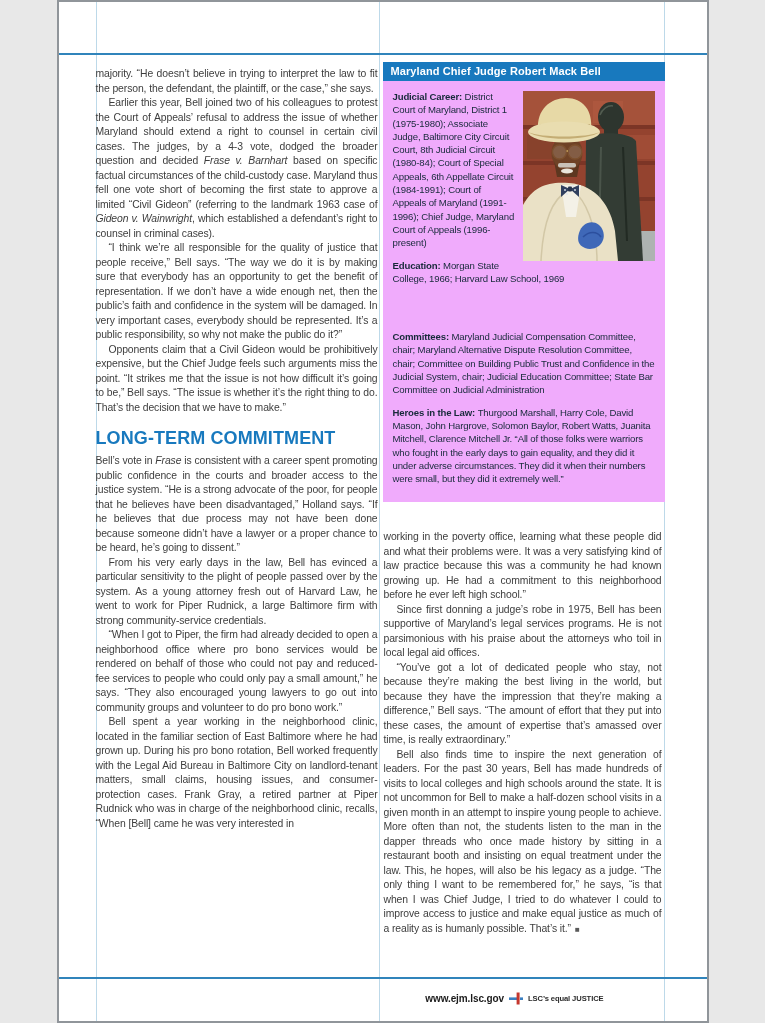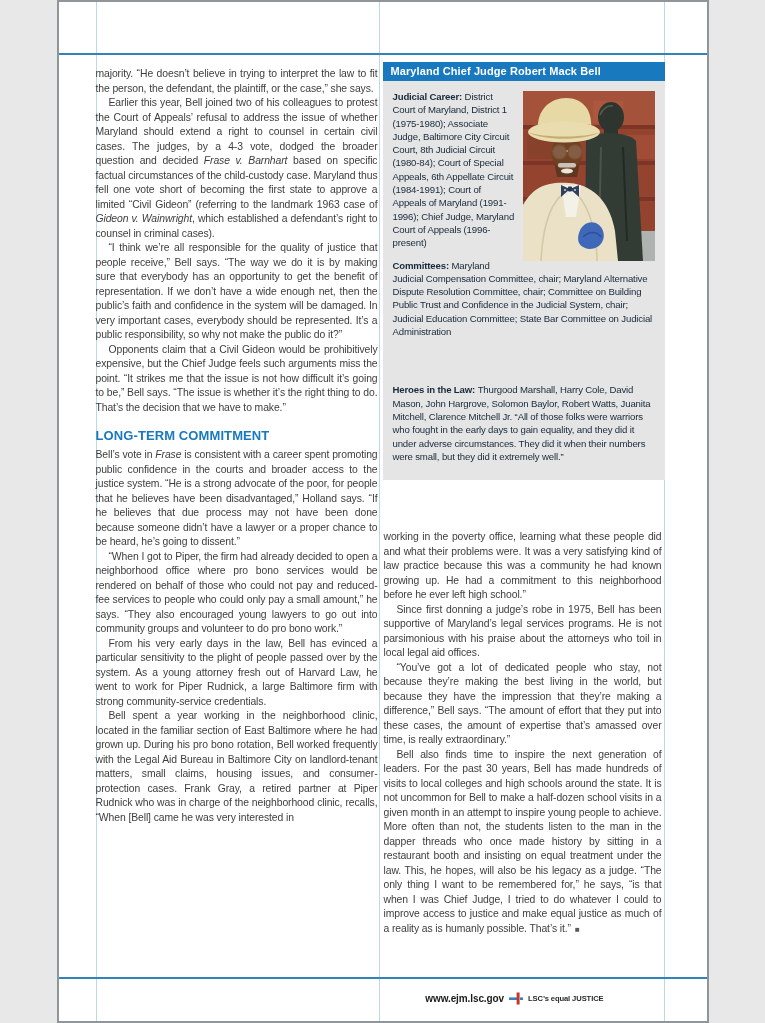--- a/index.html
+++ b/index.html
@@ -23,32 +23,32 @@
   .col-left  { left:37px;  top:65px;  width:282px; }
   .col-right { left:325px; top:528px; width:278px; }
   .para {
     margin:0; text-align:justify; font-size:10.4px; line-height:14.5px;
     color:#3d3d3d; text-indent:13px; letter-spacing:-0.1px;
   }
   .para.no-indent { text-indent:0; }
   .para i { }
   .end-mark { font-size:8px; color:#5a5a5a; margin-left:4px; font-style:normal; }
   .section-heading {
-    color:#1879be; font-size:13px; font-weight:bold; margin:13px 0 5px 0;
+    color:#1879be; font-size:18px; font-weight:bold; margin:13px 0 5px 0;
     letter-spacing:0.1px;
   }
 
   
   .sidebar { position:absolute; left:324px; top:60px; width:282px; z-index:1; }
   .sidebar-header {
     background:#1879be; color:#ffffff; font-size:11px; font-weight:bold;
     padding:3px 8px 4px 8px; letter-spacing:0.1px;
   }
   .sidebar-body {
-    background:#e5e5e5; padding:9px 10px 8px 10px; min-height:357px; box-sizing:border-box;
+    background:#f0abfc; padding:9px 10px 8px 10px; min-height:357px; box-sizing:border-box;
     overflow:hidden;
   }
   .sidebar-body .field {
     margin:0 0 9px 0; font-size:9.6px; line-height:13.3px; color:#17293a;
     letter-spacing:-0.15px; text-align:left;
   }
   .sidebar-body .field b { font-weight:bold; }
   .sidebar-body p:nth-of-type(3) { clear:both;margin-top:45px; }
   .photo { float:right; width:132px; height:170px; margin:1px 0 6px 7px; display:block; }
 
@@ -76,22 +76,22 @@
   <div class="col col-left">
     <div>
         <p class="para no-indent"><span>majority. “He doesn’t believe in trying to interpret the law to fit the person, the defendant, the plaintiff, or the case,” she says.</span></p>
         <p class="para"><span>Earlier this year, Bell joined two of his colleagues to protest the Court of Appeals’ refusal to address the issue of whether Maryland should extend a right to counsel in certain civil cases. The judges, by a 4-3 vote, dodged the broader question and decided </span><i>Frase v. Barnhart</i><span> based on specific factual circumstances of the child-custody case. Maryland thus fell one vote short of becoming the first state to approve a limited “Civil Gideon” (referring to the landmark 1963 case of </span><i>Gideon v. Wainwright</i><span>, which established a defendant’s right to counsel in criminal cases).</span></p>
         <p class="para"><span>“I think we’re all responsible for the quality of justice that people receive,” Bell says. “The way we do it is by making sure that everybody has an opportunity to get the benefit of representation. If we don’t have a wide enough net, then the public’s faith and confidence in the system will be damaged. In very important cases, everybody should be represented. It’s a public responsibility, so why not make the public do it?”</span></p>
         <p class="para"><span>Opponents claim that a Civil Gideon would be prohibitively expensive, but the Chief Judge feels such arguments miss the point. “It strikes me that the issue is not how difficult it’s going to be,” Bell says. “The issue is whether it’s the right thing to do. That’s the decision that we have to make.”</span></p>
       </div>
     <h2 class="section-heading">LONG-TERM COMMITMENT</h2>
     <div>
         <p class="para no-indent"><span>Bell’s vote in </span><i>Frase</i><span> is consistent with a career spent promoting public confidence in the courts and broader access to the justice system. “He is a strong advocate of the poor, for people that he believes have been disadvantaged,” Holland says. “If he believes that due process may not have been done because someone didn’t have a lawyer or a proper chance to be heard, he’s going to dissent.”</span></p>
+        <p class="para"><span>From his very early days in the law, Bell has evinced a particular sensitivity to the plight of people passed over by the system. As a young attorney fresh out of Harvard Law, he went to work for Piper Rudnick, a large Baltimore firm with strong community-service credentials.</span></p>
         <p class="para"><span>“When I got to Piper, the firm had already decided to open a neighborhood office where pro bono services would be rendered on behalf of those who could not pay and reduced-fee services to people who could only pay a small amount,” he says. “They also encouraged young lawyers to go out into community groups and volunteer to do pro bono work.”</span></p>
-        <p class="para"><span>From his very early days in the law, Bell has evinced a particular sensitivity to the plight of people passed over by the system. As a young attorney fresh out of Harvard Law, he went to work for Piper Rudnick, a large Baltimore firm with strong community-service credentials.</span></p>
         <p class="para"><span>Bell spent a year working in the neighborhood clinic, located in the familiar section of East Baltimore where he had grown up. During his pro bono rotation, Bell worked frequently with the Legal Aid Bureau in Baltimore City on landlord-tenant matters, small claims, housing issues, and consumer-protection cases. Frank Gray, a retired partner at Piper Rudnick who was in charge of the neighborhood clinic, recalls, “When [Bell] came he was very interested in</span></p>
       </div>
   </div>
 
   <div class="sidebar">
     <div class="sidebar-header">Maryland Chief Judge Robert Mack Bell</div>
     <div class="sidebar-body">
       <svg class="photo" viewBox="0 0 132 170" role="img">
 
         <rect x="0" y="0" width="132" height="170" fill="#94432f"></rect>
@@ -140,20 +140,21 @@
         <path d="M17,33 L67,33 L68,40 L15,40 Z" fill="#a98f54"></path>
         <ellipse cx="41" cy="41" rx="36" ry="10.5" fill="#ead deb" opacity="0"></ellipse>
         <ellipse cx="41" cy="41" rx="36" ry="10.5" fill="#e9ddb0"></ellipse>
         <path d="M5,41 C18,50 64,50 77,41 C64,47 18,47 5,41 Z" fill="#c4ad74"></path>
 
         <path d="M56,142 C60,128 76,128 80,140 C84,152 72,161 62,157 C55,154 54,149 56,142 Z" fill="#3f68b8"></path>
         <path d="M60,146 C66,140 74,140 78,146" stroke="#2c4f9e" stroke-width="1.6" fill="none"></path>
       </svg>
       <div>
           <p class="field"><b>Judicial Career: </b><span>District Court of Maryland, District 1 (1975-1980); Associate Judge, Baltimore City Circuit Court, 8th Judicial Circuit (1980-84); Court of Special Appeals, 6th Appellate Circuit (1984-1991); Court of Appeals of Maryland (1991-1996); Chief Judge, Maryland Court of Appeals (1996-present)</span></p>
+          <p class="field"><b>Education: </b><span>Morgan State College, 1966; Harvard Law School, 1969</span></p>
           <p class="field"><b>Committees: </b><span>Maryland Judicial Compensation Committee, chair; Maryland Alternative Dispute Resolution Committee, chair; Committee on Building Public Trust and Confidence in the Judicial System, chair; Judicial Education Committee; State Bar Committee on Judicial Administration</span></p>
           <p class="field"><b>Heroes in the Law: </b><span>Thurgood Marshall, Harry Cole, David Mason, John Hargrove, Solomon Baylor, Robert Watts, Juanita Mitchell, Clarence Mitchell Jr. “All of those folks were warriors who fought in the early days to gain equality, and they did it under adverse circumstances. They did it when their numbers were small, but they did it extremely well.”</span></p>
         </div>
     </div>
   </div>
 
   <div class="col col-right">
     <div>
         <p class="para no-indent"><span>working in the poverty office, learning what these people did and what their problems were. It was a very satisfying kind of law practice because this was a community he had known growing up. He had a commitment to this neighborhood before he ever left high school.”</span></p>
         <p class="para"><span>Since first donning a judge’s robe in 1975, Bell has been supportive of Maryland’s legal services programs. He is not parsimonious with his praise about the attorneys who toil in local legal aid offices.</span></p>

